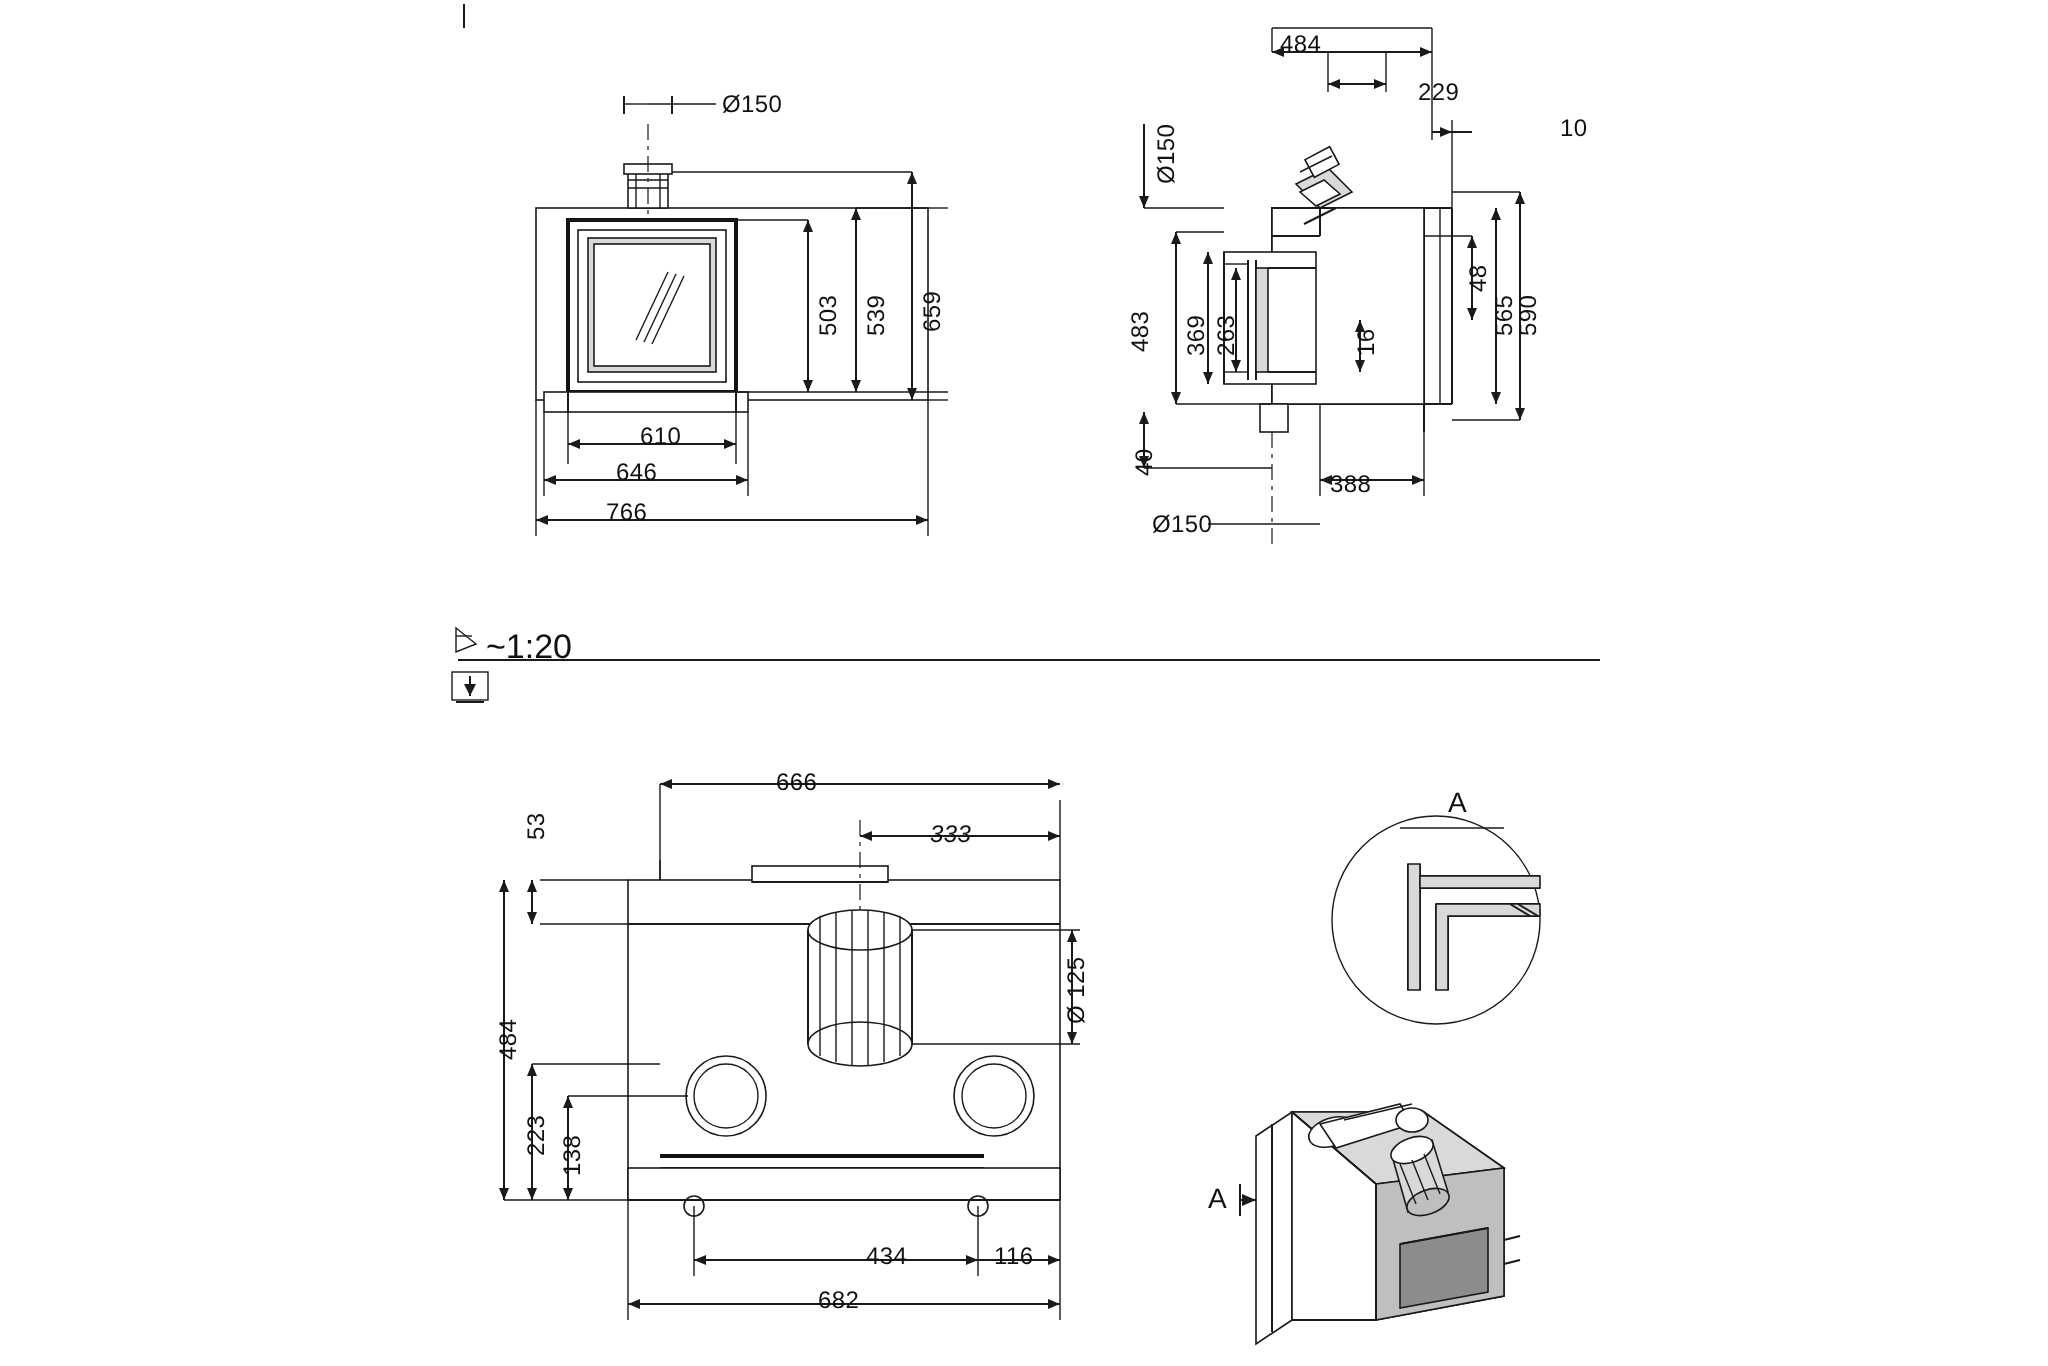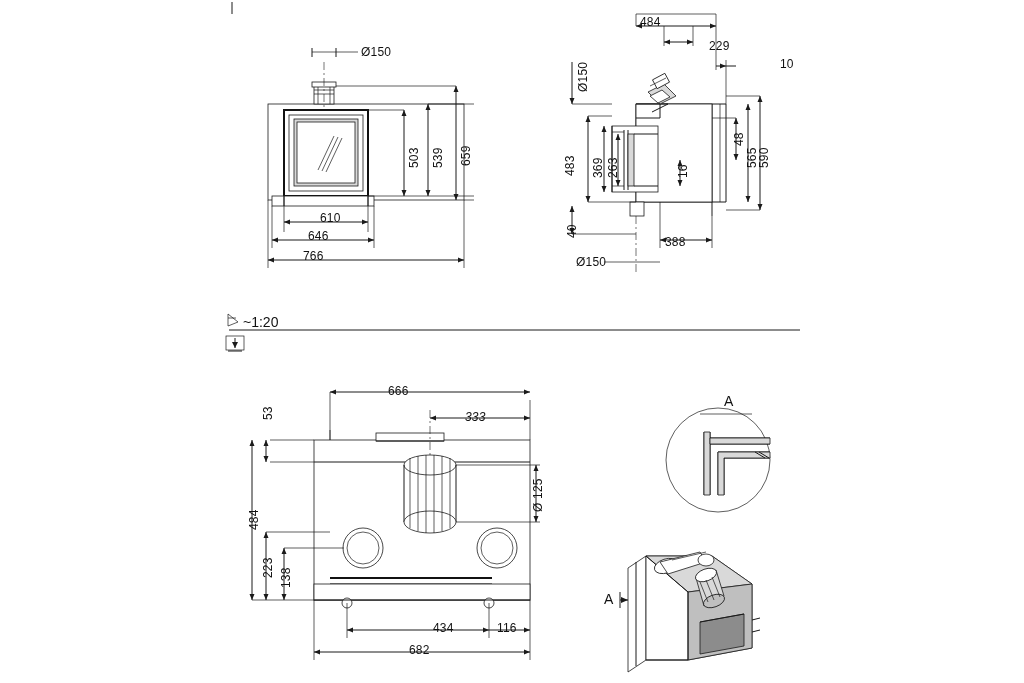--- a/index.html
+++ b/index.html
@@ -28,21 +28,21 @@
     color: #111111;
     white-space: nowrap;
     line-height: 1;
   }
   .dim.vert {
     transform-origin: 0 0;
     transform: rotate(-90deg);
   }
   .lbl {
     position: absolute;
-    font-size: 14px;
+    font-size: 17px;
     color: #111111;
     white-space: nowrap;
     line-height: 1;
   }
   .big {
     font-size: 14px;
   }
   svg {
     position: absolute;
     left: 0;

